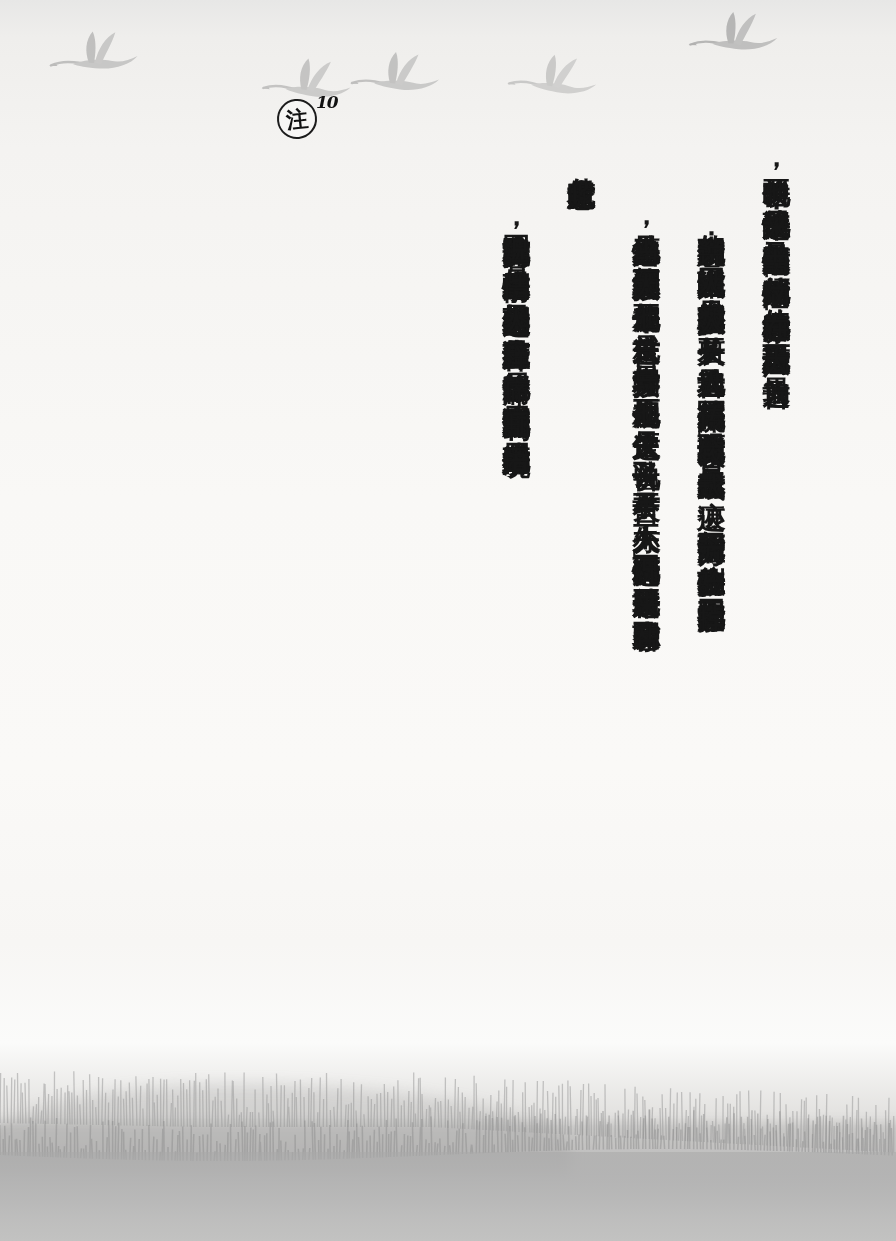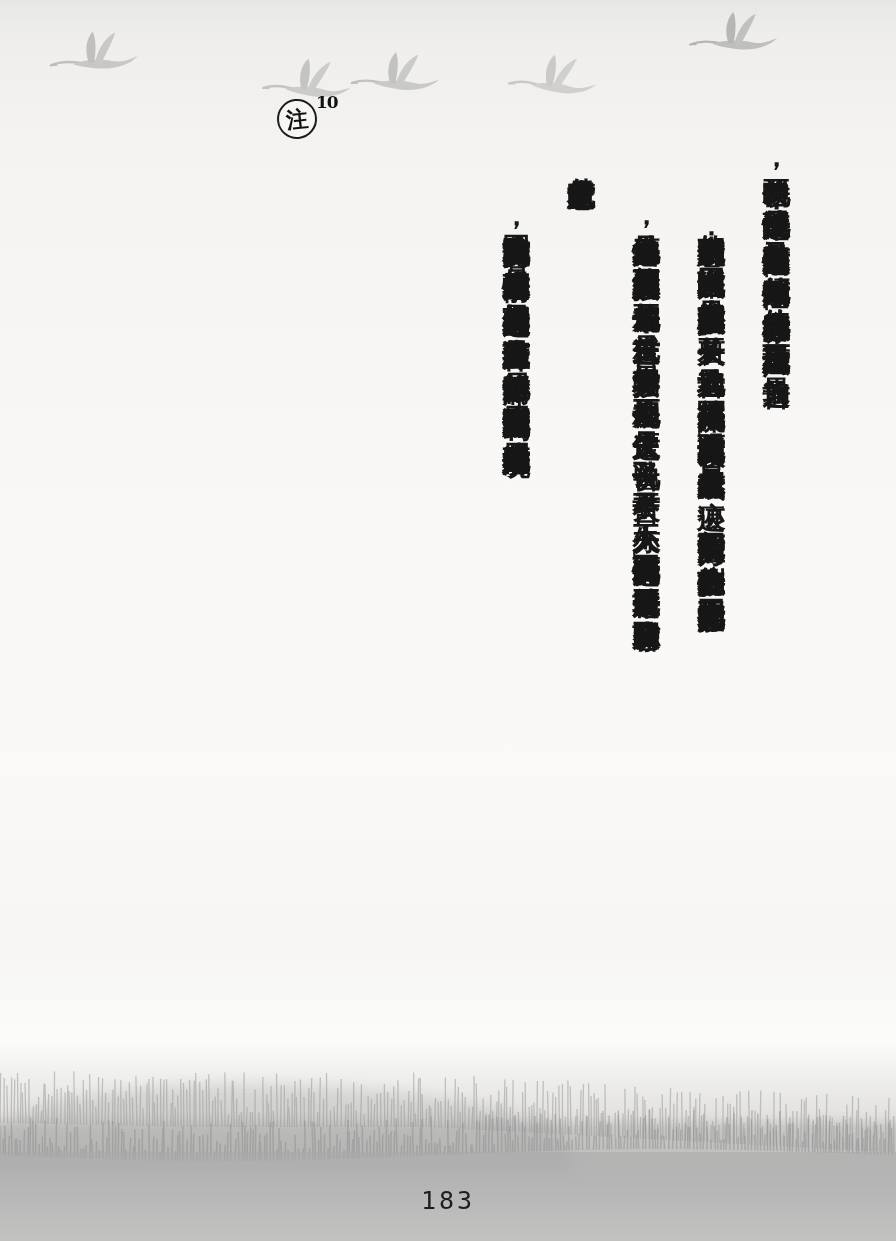--- a/index.html
+++ b/index.html
@@ -23,20 +23,21 @@
     display:flex;align-items:center;justify-content:center;
     transform:rotate(-6deg);
     color:#111;font-size:22px;font-weight:700;line-height:1;
     background:rgba(255,255,255,0.35);
   }
   .note-sup{
     position:absolute;left:316px;top:92px;
     font-family:"DejaVu Serif", serif;
     font-weight:700;font-size:17px;color:#111;
     letter-spacing:-1px;
+    font-style:italic;
   }
   
   .text-block{
     position:absolute;top:156px;right:100px;
     width:668px;height:932px;
     writing-mode:vertical-rl;
     -webkit-writing-mode:vertical-rl;
     text-orientation:upright;
     font-size:28px;line-height:40px;
     letter-spacing:0.5px;
@@ -111,14 +112,13 @@
   </div>
 
   <div class="hill-back"></div>
   <div class="hill-mid"></div>
   <svg id="grass-svg" class="grass-svg" viewBox="0 0 896 200" preserveAspectRatio="none" xmlns="http://www.w3.org/2000/svg" aria-hidden="true">
       <path d="M0.0,82.0L0.6,31.9M4.1,82.1L4.2,37.0M7.7,82.2L6.8,44.5M11.2,82.2L11.7,36.6M14.0,82.3L14.8,38.4M18.1,82.4L17.5,31.9M20.4,82.4L21.1,42.2M22.8,82.5L22.4,51.5M25.9,82.5L25.0,41.7M29.1,82.6L28.9,38.0M32.7,82.7L33.5,65.4M35.7,82.7L36.5,63.1M38.2,82.8L38.7,56.1M40.8,82.8L41.7,69.5M43.2,82.9L44.1,42.4M45.9,82.9L45.0,42.9M48.0,83.0L48.6,53.0M51.9,83.0L51.9,54.9M54.3,83.1L54.5,30.5M57.0,83.1L57.1,48.1M60.7,83.2L61.2,46.7M64.9,83.3L65.1,51.4M67.6,83.4L67.7,44.2M70.0,83.4L69.0,50.2M72.1,83.4L71.8,51.6M74.7,83.5L73.8,30.3M77.4,83.5L77.4,54.6M80.6,83.6L79.8,63.4M83.7,83.7L83.2,38.9M86.6,83.7L86.5,49.1M90.4,83.8L89.6,33.2M92.8,83.9L92.7,59.1M96.4,83.9L95.7,66.1M98.6,84.0L98.6,36.1M101.8,84.0L102.6,37.3M105.1,84.1L105.7,51.7M108.3,84.2L108.6,61.4M112.4,84.2L113.0,48.6M114.6,84.3L115.1,38.2M117.7,84.4L118.3,55.4M120.9,84.4L120.8,39.2M124.3,84.5L123.5,57.8M126.8,84.5L126.1,50.2M130.2,84.6L129.3,41.5M133.0,84.7L132.4,56.8M136.9,84.7L135.9,35.2M139.9,84.8L140.7,44.7M143.3,84.9L142.9,67.5M146.9,84.9L147.1,42.6M149.5,85.0L148.9,38.1M152.8,85.1L153.0,36.1M155.0,85.1L154.3,61.6M157.6,85.2L157.2,53.8M160.8,85.2L160.6,37.8M163.2,85.3L164.1,38.5M167.0,85.3L166.6,38.2M170.5,85.4L171.4,61.9M173.1,85.5L172.6,48.6M175.2,85.5L175.4,66.5M178.0,85.6L177.8,54.6M181.3,85.6L180.7,38.1M183.8,85.7L183.5,41.9M187.4,85.7L186.7,48.3M190.2,85.8L189.6,39.2M193.8,85.9L194.3,39.8M195.9,85.9L195.7,32.1M199.9,86.0L199.7,41.2M203.2,86.0L202.7,49.2M206.7,86.0L206.3,38.2M209.5,86.0L208.7,33.2M212.1,86.0L213.0,59.4M215.7,86.0L215.2,55.8M218.0,86.0L218.0,47.6M222.0,86.0L221.1,59.7M225.1,86.0L224.9,31.4M227.8,86.0L228.6,73.6M231.5,86.0L232.4,39.5M234.1,86.0L233.1,40.1M236.7,86.0L236.7,57.5M238.9,86.0L239.5,73.8M241.5,86.0L241.3,71.2M243.9,86.0L244.1,31.6M246.3,86.0L247.1,66.1M250.0,86.0L250.4,70.9M252.6,86.0L252.5,71.0M255.1,86.0L255.1,48.5M259.3,86.0L258.8,71.5M263.3,86.0L262.8,36.1M266.4,86.0L267.0,53.4M268.8,86.0L268.4,62.3M271.4,86.0L271.0,45.1M274.0,86.0L273.1,69.8M277.3,86.0L276.5,32.5M280.6,86.0L281.2,44.3M284.3,86.0L284.4,44.2M287.3,86.0L288.0,57.3M289.6,86.0L288.7,65.8M292.1,86.0L292.3,51.7M294.4,86.0L295.0,40.0M296.8,86.0L296.3,56.0M300.8,86.0L300.4,38.6M304.4,86.0L304.0,55.9M308.5,86.0L308.9,47.1M310.7,86.0L311.7,37.1M313.9,86.0L313.9,51.2M317.4,86.0L317.8,71.3M319.4,86.0L320.3,36.6M323.3,86.0L323.6,58.1M326.8,86.0L326.5,31.9M330.7,86.0L330.4,69.1M334.7,86.0L333.8,65.9M337.0,86.0L337.9,47.2M341.2,86.0L341.1,38.1M345.2,86.0L346.1,63.8M347.9,86.0L348.6,63.3M351.2,86.0L351.3,61.8M353.6,86.0L353.7,41.2M356.6,86.0L356.0,69.6M360.6,86.0L361.5,43.3M364.6,86.0L363.9,73.2M368.5,86.0L368.1,55.3M371.0,86.0L371.4,58.0M373.8,86.0L374.7,63.0M377.4,86.0L377.0,52.7M381.0,86.0L380.6,52.0M384.8,86.0L384.3,43.1M387.5,86.0L387.7,50.9M391.1,86.0L391.8,57.7M394.2,86.0L393.7,45.5M398.2,86.0L397.9,39.3M401.2,86.0L401.4,64.3M404.6,86.0L404.1,59.6M408.2,86.0L408.9,50.1M410.6,86.0L411.3,61.1M413.7,86.0L413.7,31.5M415.7,86.0L415.4,72.6M418.0,86.0L418.6,37.2M420.8,86.0L420.2,36.7M422.8,86.0L422.0,52.9M426.1,86.0L426.6,68.0M429.0,86.0L429.4,64.2M431.1,86.1L430.6,66.4M434.7,86.3L435.5,57.0M438.9,86.5L438.0,60.8M441.4,86.6L440.7,59.9M445.3,86.8L445.4,36.4M447.9,87.0L448.4,58.4M452.0,87.2L451.1,65.0M454.5,87.3L455.4,38.1M457.7,87.5L458.4,46.1M460.5,87.7L459.9,70.8M462.7,87.8L462.3,51.5M464.8,87.9L465.2,56.1M468.5,88.1L469.1,66.8M471.9,88.3L472.8,65.8M474.0,88.4L474.1,34.8M476.9,88.6L476.2,42.3M479.3,88.7L480.3,70.1M483.0,88.9L483.2,57.5M486.2,89.1L486.0,72.4M490.3,89.3L490.9,54.0M493.3,89.5L492.6,70.3M496.1,89.6L497.1,60.4M498.6,89.8L498.8,49.4M501.4,89.9L501.3,62.4M503.9,90.1L504.9,38.5M506.4,90.2L506.6,45.7M510.0,90.4L510.4,66.2M512.6,90.5L513.1,39.0M515.0,90.7L514.2,75.2M519.0,90.9L518.3,70.9M522.8,91.1L522.7,51.2M525.6,91.3L525.2,41.2M529.8,91.5L529.1,65.9M531.9,91.6L531.7,64.3M534.0,91.7L534.0,61.7M536.8,91.9L537.4,40.0M539.5,92.0L540.1,67.5M542.5,92.2L543.3,40.1M544.8,92.3L544.8,68.9M548.5,92.5L547.5,50.1M552.3,92.7L553.0,51.7M555.8,92.9L555.7,55.8M559.5,93.1L558.8,44.5M562.5,93.3L562.4,42.7M564.9,93.4L565.5,75.7M567.9,93.6L567.9,39.6M571.1,93.8L570.2,45.3M575.2,94.0L575.9,75.1M577.4,94.1L577.1,67.9M580.2,94.3L581.0,48.9M582.6,94.4L583.5,43.0M586.7,94.6L587.6,75.6M589.1,94.7L588.6,42.5M591.4,94.9L591.0,54.9M594.2,95.0L594.2,51.9M596.6,95.2L596.2,58.5M598.8,95.3L598.0,56.9M601.8,95.4L601.3,72.1M605.3,95.6L605.0,43.2M607.9,95.8L608.1,81.3M611.0,96.0L611.1,82.5M615.1,96.2L615.3,71.8M619.1,96.4L618.3,74.5M622.9,96.6L623.0,72.4M625.2,96.7L624.9,47.7M627.8,96.9L628.5,68.4M631.2,97.1L631.3,73.8M634.5,97.2L635.1,45.8M637.9,97.4L637.0,52.6M640.2,97.6L640.7,76.1M643.4,97.7L642.8,55.6M645.8,97.9L644.8,59.0M649.2,98.1L649.1,68.6M651.6,98.2L652.5,66.2M654.2,98.3L655.1,77.2M657.0,98.5L657.7,83.4M660.8,98.7L660.0,67.1M663.0,98.8L662.1,53.2M666.2,99.0L665.6,66.9M669.7,99.2L670.6,47.3M673.5,99.4L673.9,62.5M676.6,99.6L677.3,51.4M678.6,99.7L679.3,82.2M682.5,99.9L681.6,51.1M685.4,100.0L686.3,68.9M687.6,100.2L688.4,74.9M690.3,100.3L690.1,51.2M693.5,100.5L694.0,65.8M695.8,100.6L695.8,57.8M699.0,100.8L699.9,52.3M701.3,100.9L701.5,74.4M704.2,101.1L704.8,63.1M707.8,101.3L706.8,86.6M710.9,101.5L711.2,83.9M713.3,101.6L712.5,80.1M715.6,101.7L716.2,57.2M719.5,101.9L718.8,83.5M722.9,102.1L723.1,54.9M725.0,102.2L725.1,82.5M727.9,102.4L727.7,62.5M730.2,102.5L730.3,62.8M733.6,102.7L733.7,65.7M736.6,102.9L736.8,53.2M740.4,103.1L740.0,50.3M743.0,103.2L744.0,82.1M745.4,103.3L744.6,87.7M749.6,103.6L748.6,49.4M751.9,103.7L751.2,77.9M755.9,103.9L754.9,69.5M759.9,104.1L760.8,49.4M762.8,104.3L762.5,85.4M766.9,104.5L767.2,73.8M770.6,104.7L770.3,82.5M773.6,104.9L774.1,50.8M776.4,105.1L776.0,89.6M780.4,105.3L780.3,52.1M783.5,105.4L783.7,92.3M786.7,105.6L786.0,63.3M789.7,105.8L789.9,76.2M793.4,106.0L792.8,70.1M796.9,106.2L797.0,70.2M800.7,106.4L801.6,58.3M803.8,106.6L804.4,59.7M806.0,106.7L806.2,56.4M808.2,106.8L808.7,73.4M812.3,107.0L812.5,93.1M816.4,107.3L816.7,54.3M819.8,107.4L819.4,68.1M822.6,107.6L823.5,73.7M825.9,107.8L826.8,53.1M829.3,108.0L830.0,74.4M831.4,108.1L832.3,76.6M833.7,108.2L834.2,84.9M836.5,108.4L836.7,81.4M838.9,108.5L839.9,91.1M843.0,108.7L842.5,96.2M845.3,108.8L845.9,78.6M847.4,109.0L846.8,63.5M849.9,109.1L850.3,76.0M852.0,109.2L852.6,55.1M856.0,109.4L856.9,69.1M858.6,109.6L858.4,56.8M861.6,109.7L862.2,86.4M863.7,109.9L863.3,97.0M866.2,110.0L866.4,70.7M869.6,110.2L870.4,75.6M872.8,110.4L873.3,93.7M875.9,110.5L875.9,64.1M879.5,110.7L879.7,98.0M883.4,110.9L883.2,91.3M885.8,111.1L885.6,69.2M888.1,111.2L889.0,56.7M890.4,111.3L890.4,78.9M893.7,111.5L893.7,75.0" stroke="#9b9b9b" stroke-width="1.3" fill="none" opacity="0.55"></path>
       <path d="M0.0,114.0L-0.3,83.9M3.4,114.1L3.2,98.1M5.4,114.2L4.7,84.7M8.6,114.4L9.5,94.5M12.0,114.5L11.4,82.3M15.4,114.7L15.3,98.5M17.6,114.8L16.6,97.8M20.3,114.9L19.9,99.1M24.0,115.0L24.5,88.9M27.9,115.2L28.5,85.9M29.9,115.3L30.6,76.6M33.3,115.4L32.9,80.0M35.6,115.5L35.8,82.4M39.6,115.7L38.9,102.8M42.6,115.8L42.3,95.7M44.9,115.9L45.1,79.7M47.6,116.0L47.4,105.6M50.7,116.1L49.9,96.1M52.9,116.2L52.1,101.6M55.9,116.3L56.6,77.1M58.0,116.4L58.6,105.0M60.6,116.5L60.2,108.2M63.8,116.6L64.5,105.2M66.5,116.7L67.0,82.7M70.6,116.9L70.6,91.5M74.6,117.0L74.6,86.1M77.8,117.2L77.2,85.2M80.6,117.3L81.4,107.4M84.1,117.4L83.5,107.6M86.2,117.5L85.9,104.2M89.8,117.6L90.5,84.0M92.4,117.7L91.5,97.7M96.5,117.8L96.5,99.9M99.3,117.9L99.3,109.3M103.0,118.0L102.9,80.5M106.5,118.1L107.2,96.2M109.4,118.2L108.6,79.2M112.6,118.3L112.7,79.9M115.3,118.4L115.7,85.2M117.9,118.5L118.8,81.7M121.5,118.6L121.9,88.0M124.0,118.6L123.6,90.8M126.2,118.7L125.7,108.8M129.7,118.8L130.7,96.7M133.0,118.9L133.7,105.1M135.2,118.9L134.8,88.6M138.7,119.0L139.2,98.0M142.2,119.1L142.4,88.0M145.5,119.2L145.2,109.1M149.3,119.3L148.9,84.1M153.0,119.3L153.8,95.6M156.8,119.4L157.0,98.3M159.8,119.5L160.4,110.8M162.0,119.5L162.8,87.8M164.1,119.5L163.8,80.0M168.0,119.6L168.0,106.0M171.8,119.6L172.6,88.6M175.0,119.7L175.6,110.4M177.4,119.7L177.9,94.0M180.2,119.8L179.4,90.1M183.1,119.8L182.7,85.4M186.9,119.8L187.2,98.6M190.8,119.9L191.3,84.2M193.0,119.9L193.8,93.1M196.8,119.9L197.0,111.8M200.1,119.9L199.5,95.0M203.7,120.0L202.9,93.4M207.1,120.0L207.6,93.6M210.8,120.0L211.0,82.4M214.1,120.0L215.1,110.4M217.0,120.0L216.8,100.1M220.6,120.0L220.0,102.4M224.6,120.0L225.3,103.9M227.5,120.0L228.0,91.3M230.9,120.0L230.5,83.1M235.1,120.0L236.0,98.2M239.1,119.9L238.2,91.0M242.8,119.9L242.0,80.4M244.9,119.9L244.9,85.0M247.1,119.9L247.4,91.4M250.0,119.9L250.8,86.4M252.7,119.8L253.3,88.5M255.3,119.8L255.7,84.5M259.0,119.8L259.9,93.0M261.1,119.7L260.3,100.7M264.7,119.7L264.6,94.2M266.8,119.7L266.8,92.3M270.1,119.6L270.3,81.5M273.4,119.6L272.9,80.5M276.8,119.5L277.3,108.1M278.9,119.5L279.1,86.9M281.4,119.4L280.8,99.6M284.9,119.4L285.8,100.7M288.5,119.3L288.1,109.0M292.3,119.2L292.6,111.1M295.3,119.2L295.1,93.8M299.2,119.1L298.3,107.7M302.7,119.0L303.4,107.4M305.1,118.9L304.8,79.6M308.9,118.8L309.8,107.0M313.1,118.7L312.1,80.3M315.4,118.7L314.4,82.1M318.9,118.6L318.6,99.0M321.0,118.5L320.8,85.8M324.3,118.4L324.6,93.2M328.1,118.3L328.0,107.7M330.2,118.2L329.8,84.1M333.9,118.1L334.0,104.9M336.8,118.0L337.0,93.0M339.5,117.9L340.3,98.9M343.5,117.8L344.3,109.3M347.1,117.7L348.0,78.9M349.2,117.6L349.2,90.4M351.9,117.5L352.8,98.4M353.9,117.5L354.5,89.6M357.0,117.3L356.7,82.6M359.5,117.3L358.5,96.1M362.7,117.1L362.3,84.8M366.7,117.0L367.0,99.4M370.5,116.9L370.1,94.4M373.7,116.7L374.4,88.7M377.1,116.6L377.3,100.8M379.9,116.5L379.1,85.4M382.5,116.4L382.7,93.3M386.2,116.2L386.5,78.9M388.6,116.1L388.7,93.1M390.6,116.1L391.3,90.5M394.0,115.9L394.7,89.7M397.0,115.8L396.1,77.5M401.1,115.6L401.8,104.3M404.2,115.5L404.4,93.1M407.3,115.4L407.8,94.4M410.1,115.3L410.6,94.9M413.3,115.1L412.4,81.2M416.4,115.0L417.3,104.0M419.6,114.9L420.5,86.1M421.9,114.8L421.8,78.0M425.4,114.6L426.1,98.4M428.9,114.5L429.1,101.9M431.8,114.3L431.0,75.4M434.7,114.2L435.2,101.3M436.8,114.1L437.8,102.5M440.3,114.0L439.8,97.5M444.2,113.8L444.9,104.9M448.1,113.6L447.8,79.6M450.5,113.5L449.7,104.2M453.1,113.4L453.0,101.3M456.0,113.3L456.9,89.5M458.4,113.2L459.3,87.6M462.4,113.0L463.0,82.2M466.6,112.9L465.6,92.0M470.5,112.7L471.5,103.6M472.6,112.6L471.8,103.8M476.3,112.5L476.9,79.2M479.5,112.3L479.6,80.4M483.4,112.2L483.7,94.1M485.5,112.1L485.7,75.0M488.6,112.0L489.2,73.8M492.1,111.8L492.4,77.1M494.1,111.7L494.3,103.6M498.1,111.6L497.2,75.9M501.7,111.4L501.6,76.7M505.9,111.3L505.1,92.7M507.9,111.2L508.0,78.7M510.6,111.1L509.8,85.1M512.9,111.0L512.6,98.7M515.2,110.9L515.2,74.2M518.4,110.8L517.6,94.2M522.3,110.7L522.3,81.3M525.3,110.6L524.7,86.3M529.1,110.4L529.1,95.8M531.6,110.3L532.5,96.6M534.2,110.3L535.0,75.1M536.8,110.2L537.2,82.2M540.2,110.1L540.9,72.5M544.0,109.9L544.5,96.6M546.5,109.9L547.2,77.3M549.1,109.8L549.0,97.2M551.8,109.7L551.1,78.9M555.8,109.6L555.2,73.1M558.5,109.5L557.7,98.5M560.7,109.4L560.2,77.7M564.0,109.3L563.1,93.5M566.3,109.3L567.2,100.5M569.0,109.2L568.7,85.3M572.0,109.1L572.3,98.7M576.2,109.0L575.7,95.2M578.8,109.0L579.1,93.6M582.6,108.9L582.0,80.4M586.8,108.8L586.4,74.5M589.3,108.7L589.2,94.5M593.3,108.7L594.3,94.9M596.4,108.6L596.1,94.6M599.2,108.6L600.2,80.1M603.4,108.5L603.0,70.1M607.1,108.4L607.3,83.3M609.2,108.4L609.1,74.4M611.8,108.3L611.3,94.0M615.9,108.3L615.6,96.8M618.8,108.3L618.3,69.4M621.0,108.2L620.5,94.6M623.9,108.2L624.6,94.9M627.6,108.2L627.5,89.1M630.9,108.1L630.8,95.8M633.7,108.1L633.2,69.7M636.4,108.1L636.2,93.5M638.7,108.1L637.9,89.8M642.8,108.0L643.7,77.3M645.7,108.0L645.3,74.6M649.6,108.0L649.6,68.4M652.9,108.0L652.1,77.5M655.4,108.0L655.2,88.4M657.4,108.0L658.3,87.8M660.5,108.0L661.5,94.4M664.6,108.0L663.8,94.8M668.8,108.0L668.8,75.8M672.6,108.0L673.3,88.0M676.7,108.0L676.6,86.0M680.6,108.1L680.9,88.6M684.6,108.1L685.5,82.3M687.6,108.1L688.1,85.9M689.6,108.1L689.6,86.0M693.7,108.2L693.8,69.3M697.2,108.2L696.8,86.5M700.6,108.3L700.1,92.2M703.1,108.3L703.7,73.0M707.0,108.3L706.7,79.7M711.1,108.4L710.8,99.0M715.3,108.5L714.5,85.4M717.9,108.5L717.2,89.7M720.6,108.6L721.2,98.5M723.6,108.6L723.8,98.5M726.0,108.7L726.8,76.3M729.9,108.7L729.0,82.7M733.9,108.8L734.1,72.3M737.7,108.9L738.5,95.7M741.7,109.0L741.3,75.7M745.1,109.1L744.7,94.8M748.0,109.2L747.6,75.8M751.4,109.2L752.0,69.3M755.2,109.3L754.2,94.0M757.7,109.4L757.8,72.5M760.6,109.5L761.0,87.6M764.2,109.6L765.1,93.8M767.4,109.7L767.8,77.9M770.3,109.8L770.0,90.5M773.6,109.9L773.3,86.4M776.9,110.0L776.1,84.0M780.7,110.1L779.7,70.2M784.3,110.2L784.3,95.6M787.6,110.3L788.6,82.8M789.7,110.4L790.4,82.6M792.3,110.5L792.6,81.5M796.3,110.6L796.4,98.3M798.6,110.7L798.1,87.6M802.0,110.8L802.9,100.1M805.3,111.0L804.7,90.4M808.6,111.1L808.2,77.3M812.6,111.2L813.2,79.4M814.8,111.3L815.7,83.2M817.7,111.4L817.5,75.7M820.7,111.5L820.4,75.3M823.8,111.7L823.4,100.7M825.9,111.8L826.2,74.7M828.9,111.9L829.6,79.9M831.3,112.0L830.9,102.8M834.6,112.1L834.5,98.4M837.0,112.2L837.3,85.1M839.8,112.3L839.4,81.7M842.7,112.4L843.5,74.8M846.7,112.6L847.4,83.1M849.1,112.7L849.2,93.2M852.7,112.9L852.5,91.9M856.5,113.0L857.2,97.7M858.7,113.1L858.2,97.4M862.3,113.3L861.5,77.6M864.9,113.4L865.4,89.0M867.2,113.5L867.6,86.2M870.7,113.6L870.3,88.0M873.7,113.7L874.6,81.0M877.2,113.9L876.5,83.8M881.3,114.1L880.7,83.2M884.6,114.2L884.8,97.7M888.7,114.4L889.3,82.1M892.2,114.5L891.4,87.0" stroke="#8e8e8e" stroke-width="1.5" fill="none" opacity="0.5"></path>
     </svg>
   <div class="ground"></div>
 
-  <div class="page-number">183</div>
 </div>
 
 </body></html>

